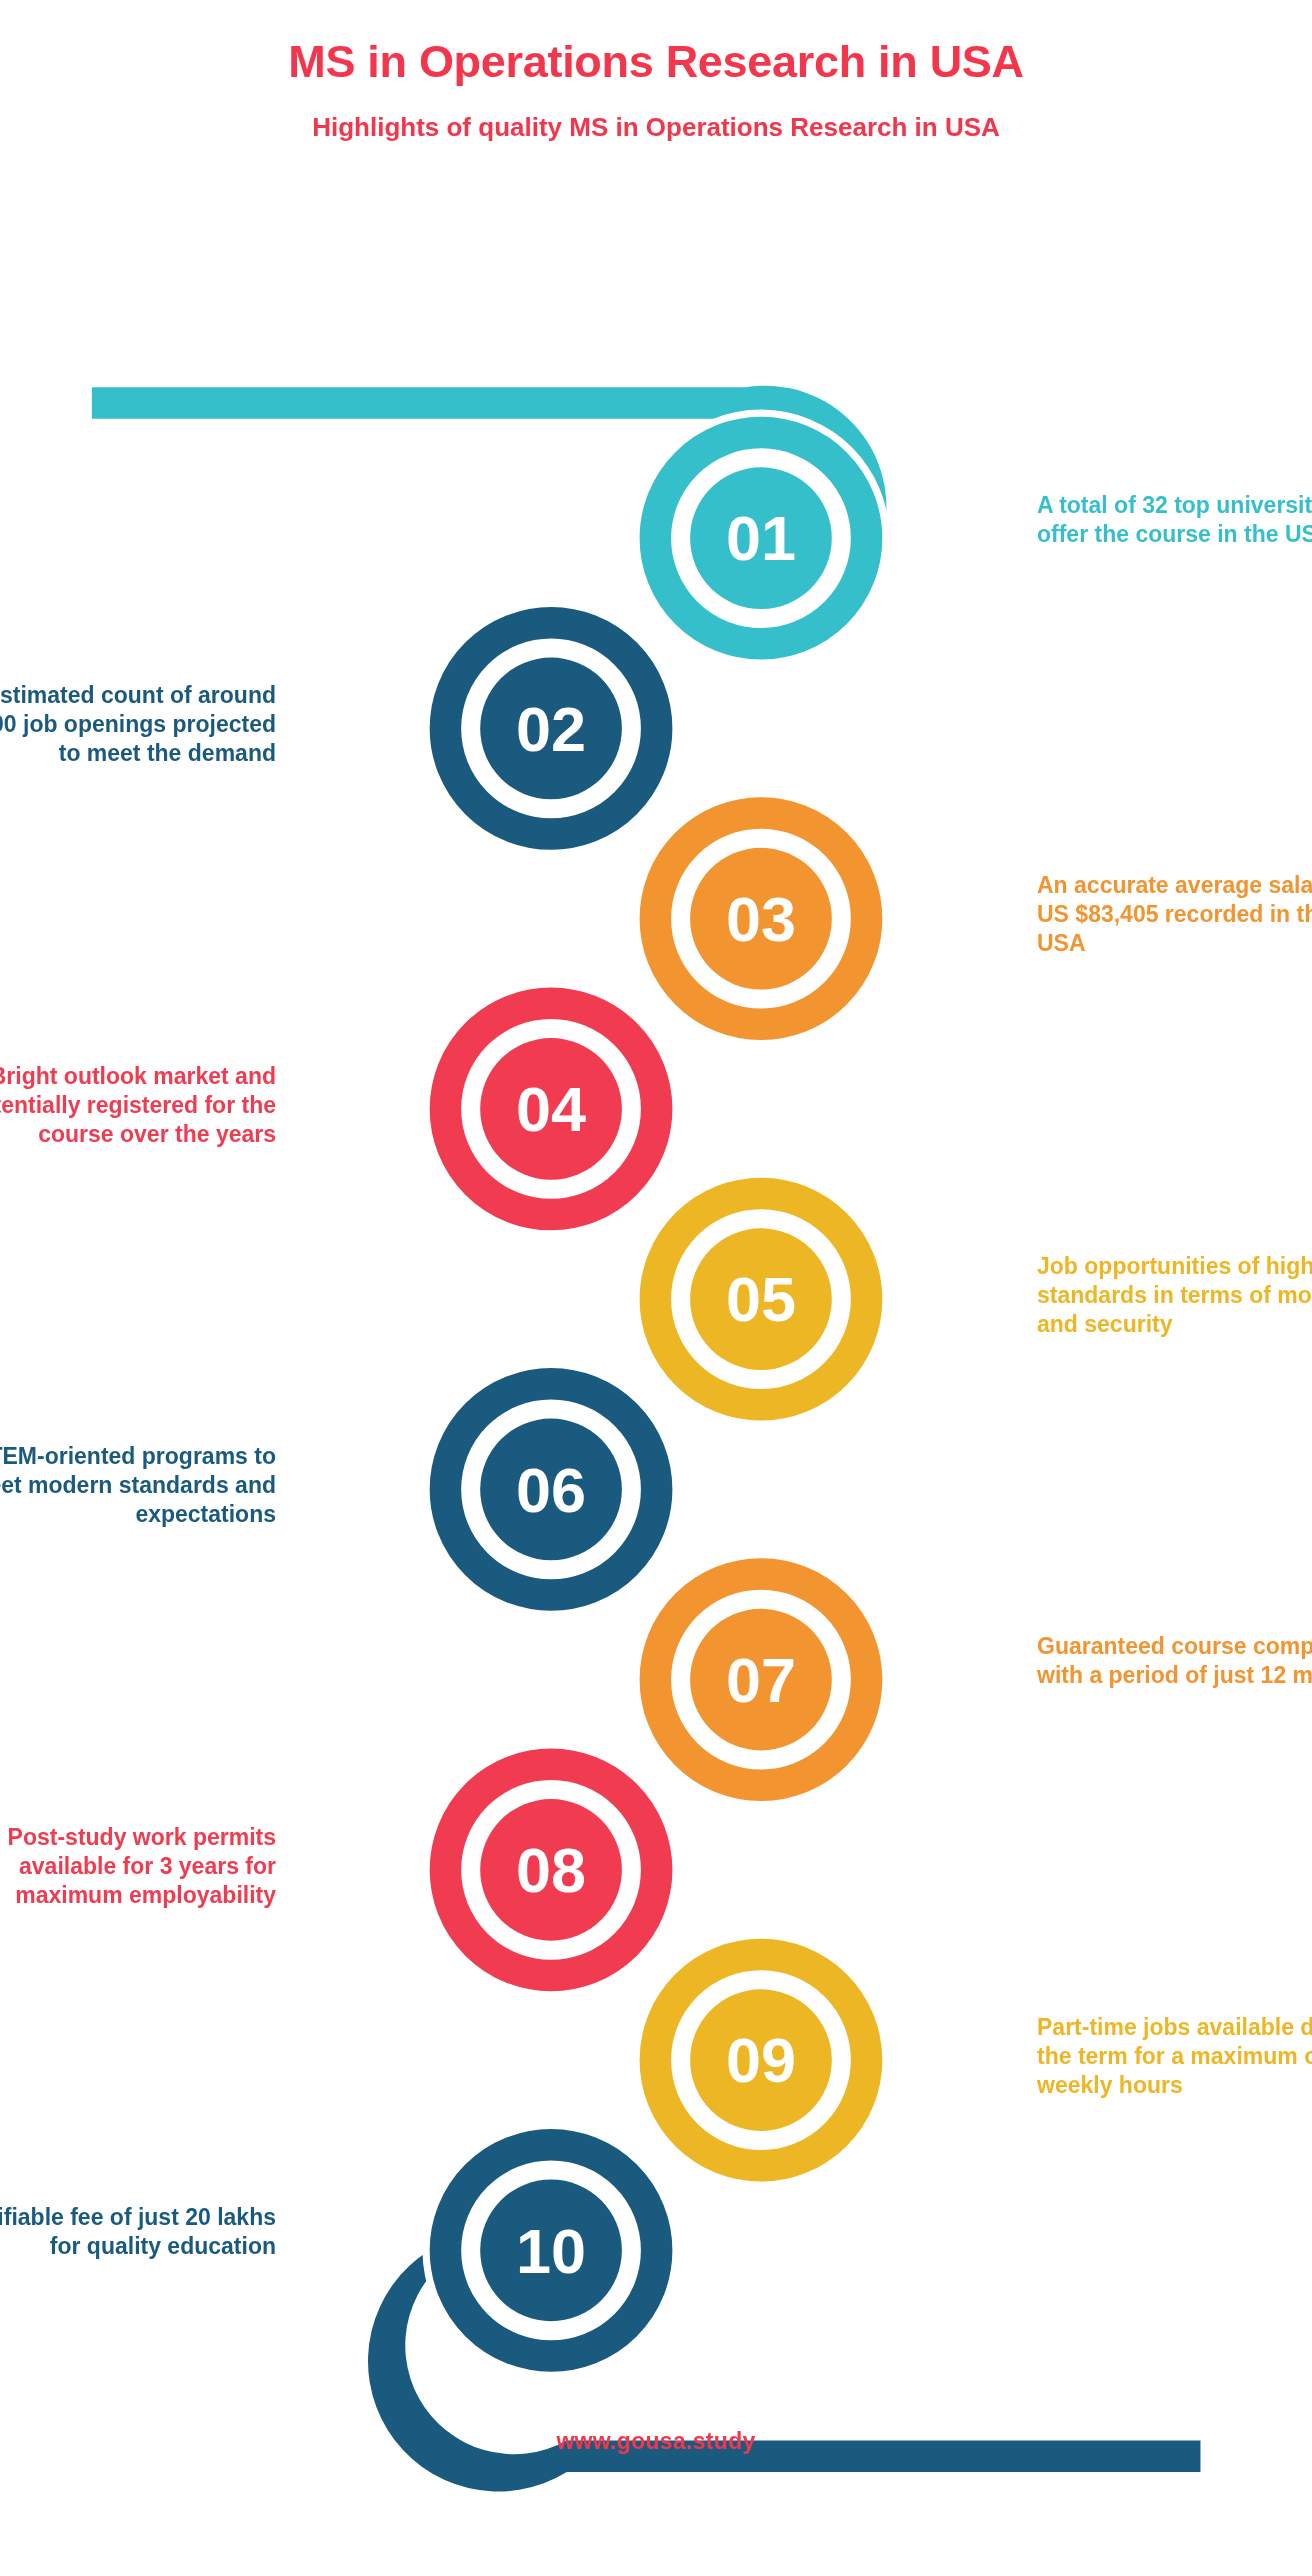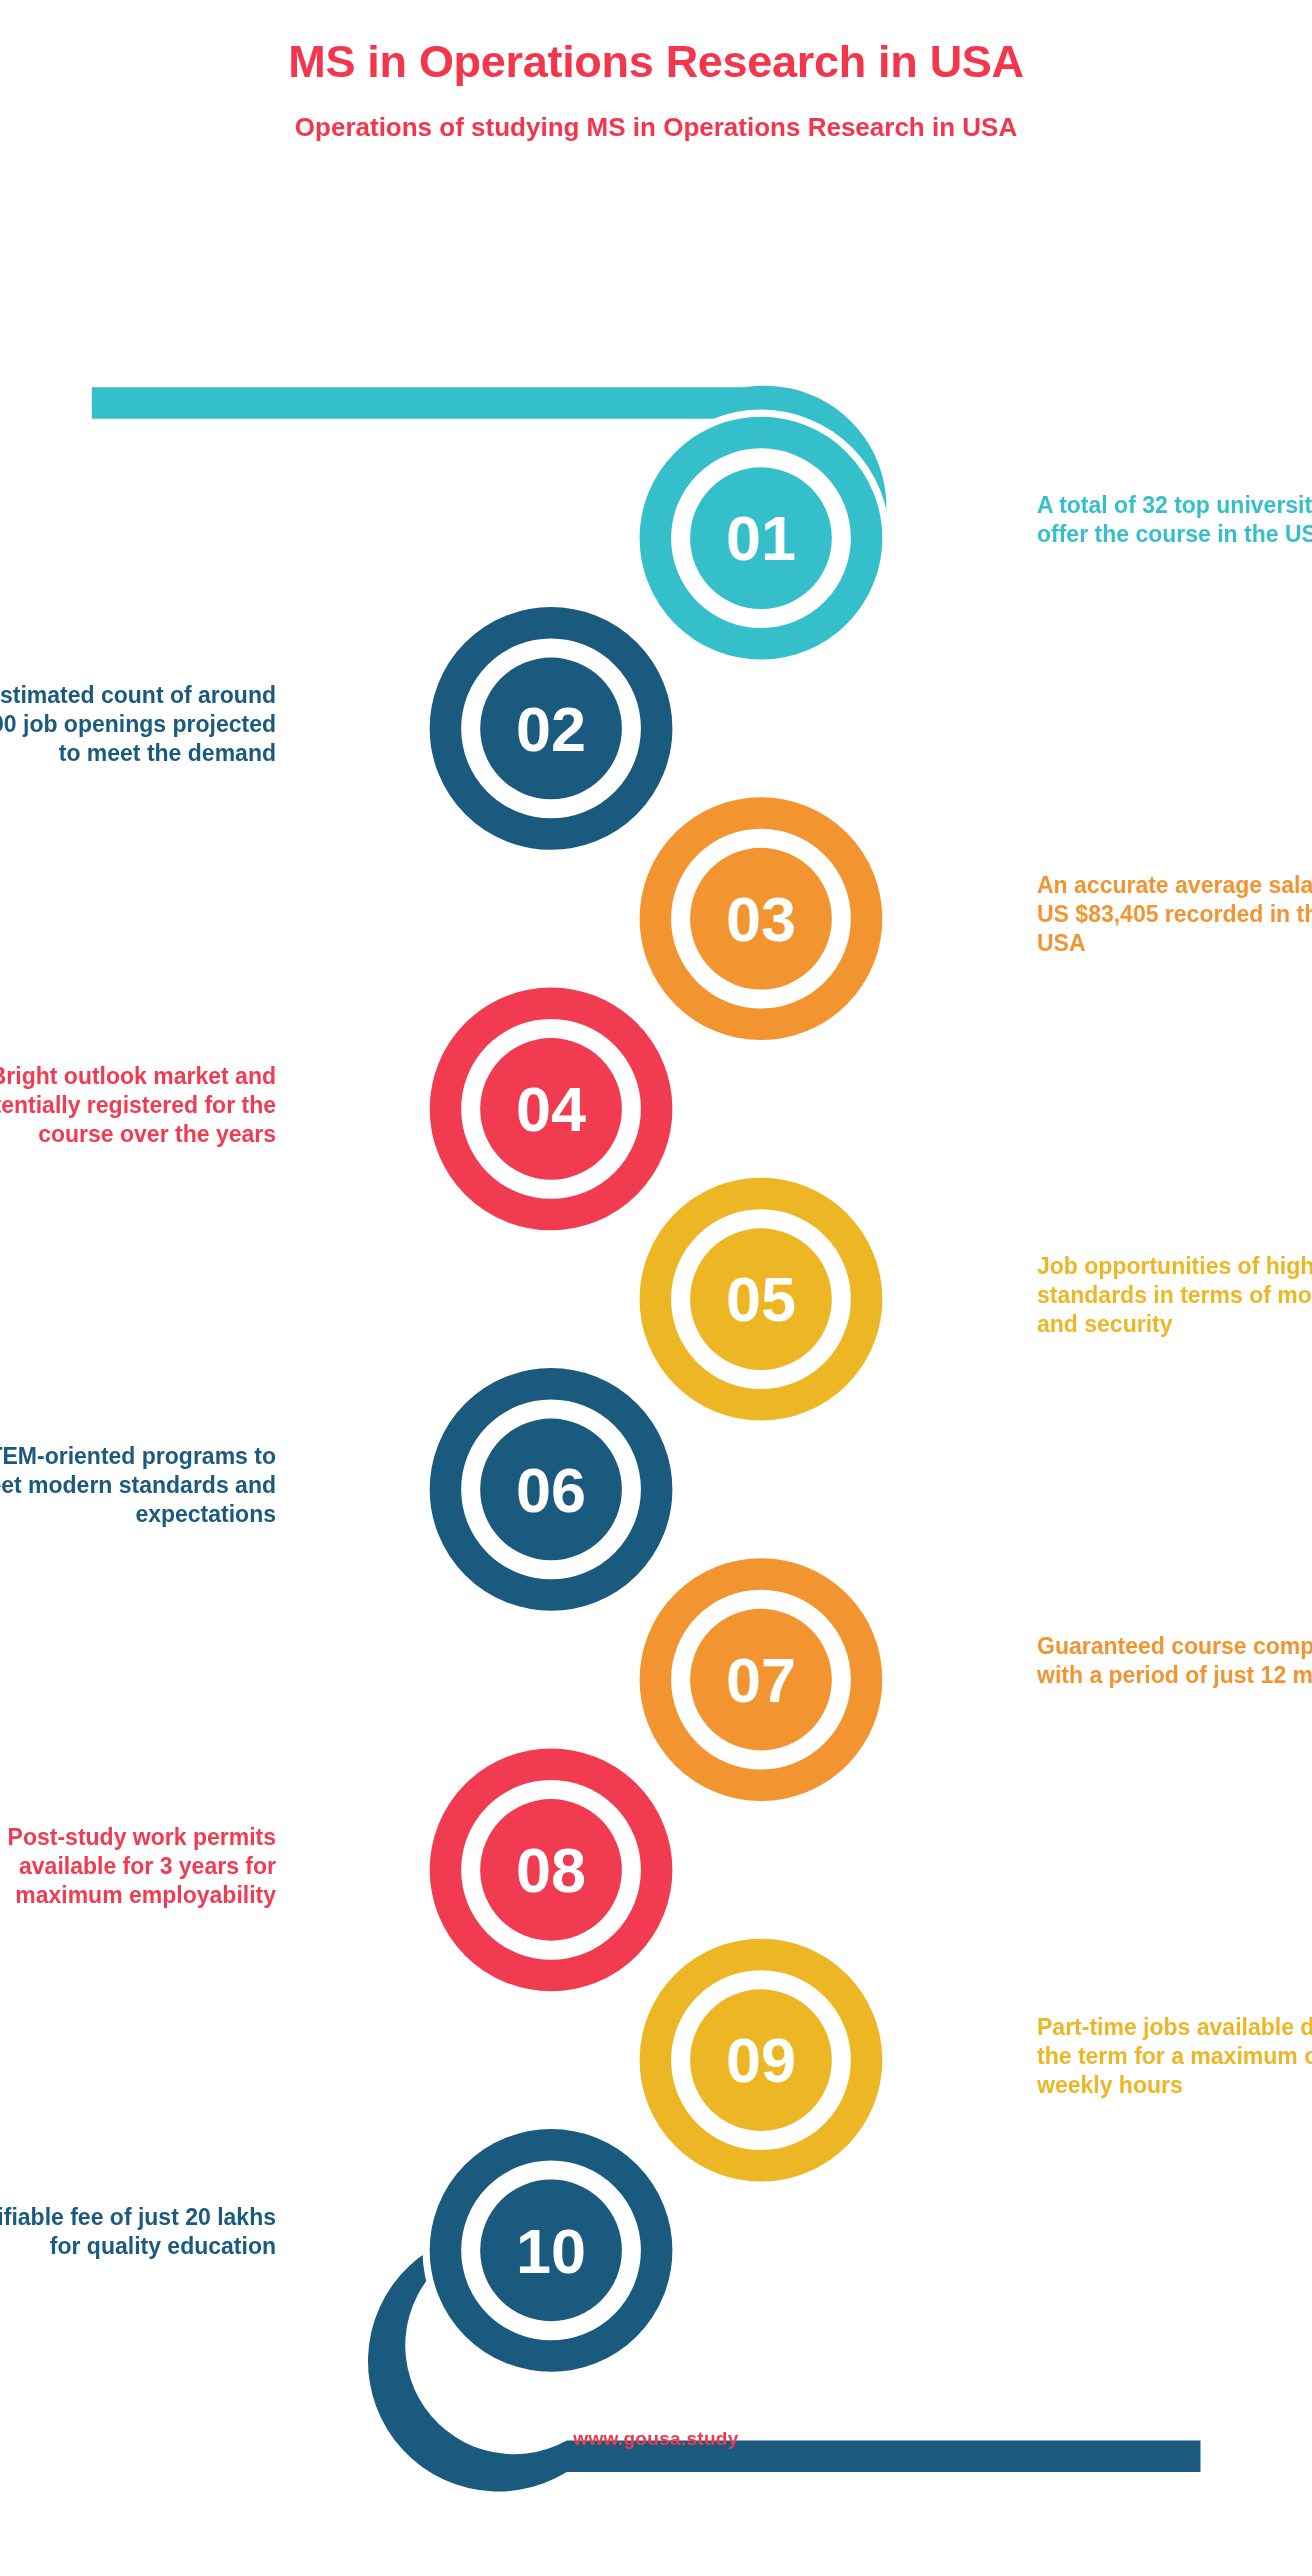--- a/index.html
+++ b/index.html
@@ -27,31 +27,31 @@
   .cap{
     position:absolute;font-weight:bold;font-size:23px;line-height:1.26;
     width:348px;
   }
   .cap.right{text-align:left;}
   .cap.left{text-align:right;}
 
   
   .footer{
     position:absolute;left:0;right:0;text-align:center;
-    font-size:19px;font-weight:bold;letter-spacing:0.3px;
+    font-size:23px;font-weight:bold;letter-spacing:0.3px;
   }
 </style>
 </head>
 <body style="background: rgb(255, 255, 255);">
 
 <div class="stage">
 
   <div class="hdr">
     <div class="title" style="color: rgb(244, 54, 76);">MS in Operations Research in USA</div>
-    <div class="subtitle" style="color: rgb(244, 54, 76);">Operations of studying MS in Operations Research in USA</div>
+    <div class="subtitle" style="color: rgb(244, 54, 76);">Highlights of quality MS in Operations Research in USA</div>
   </div>
 
   <svg class="chain" viewBox="0 0 2000 3926">
     <g id="chain-layers">
         <path d="M 140 590
       L 1136 590
       A 185 185 0 0 1 1345 820
       L 1297 820
       A 137 137 0 0 0 1136 638
       L 140 638 Z" fill="#35BFCB"></path>

